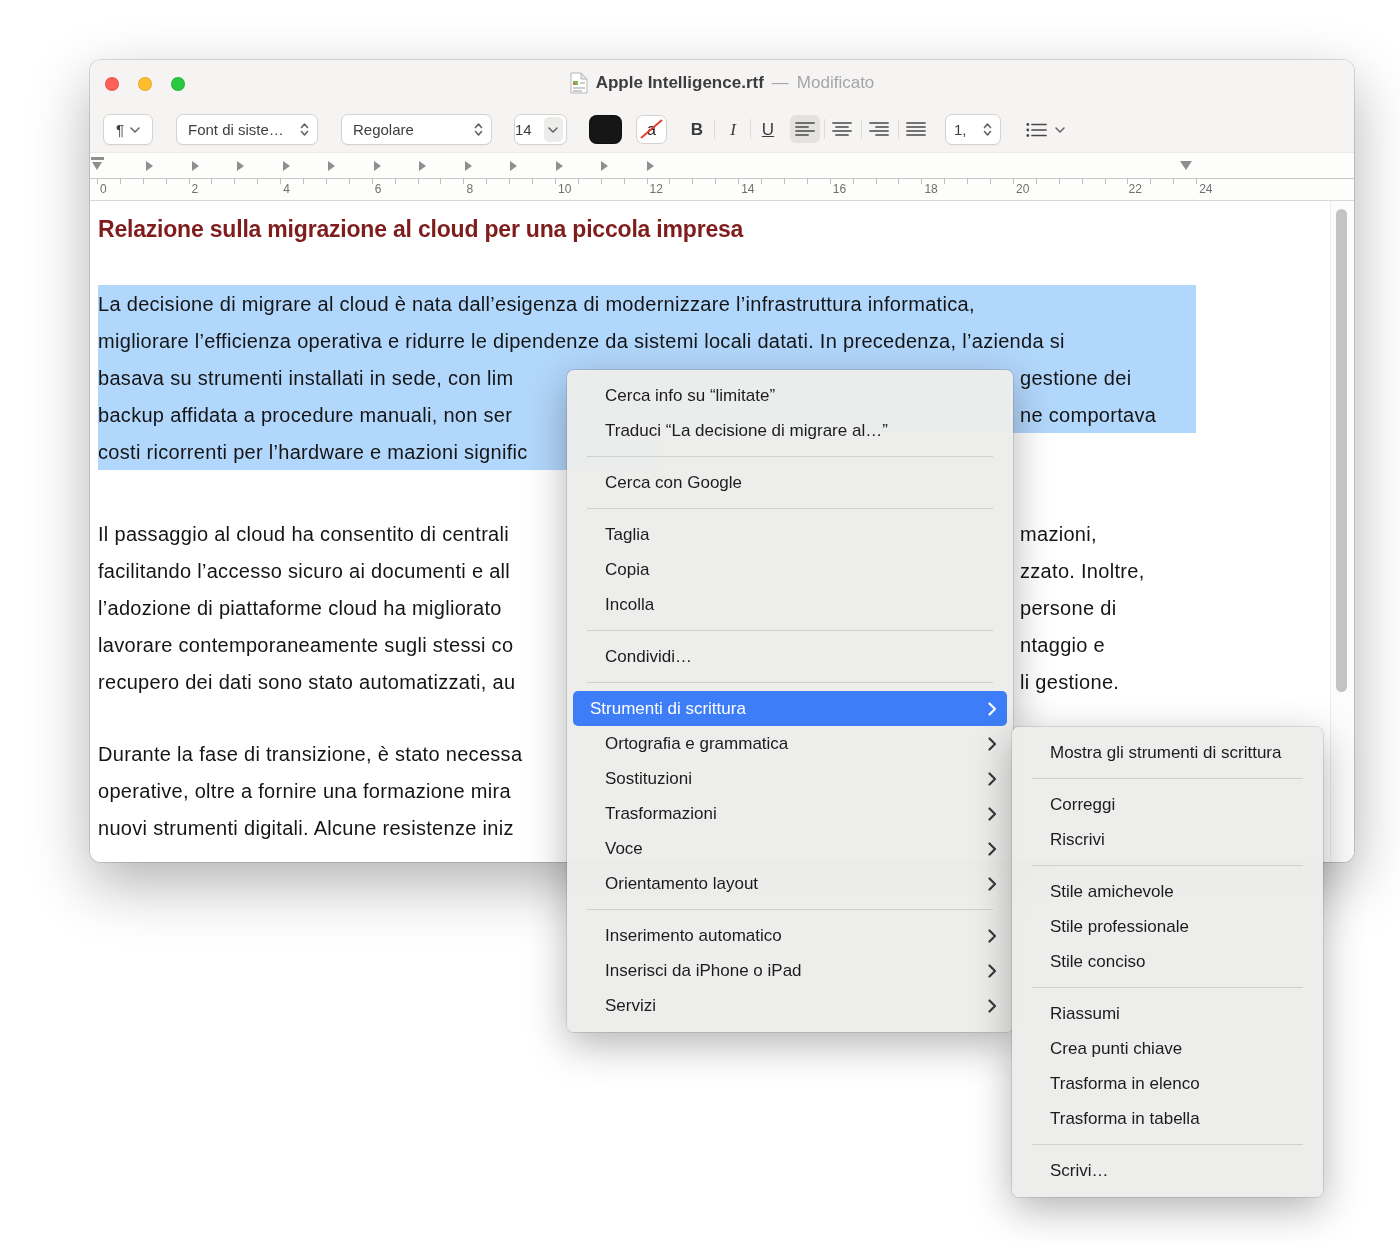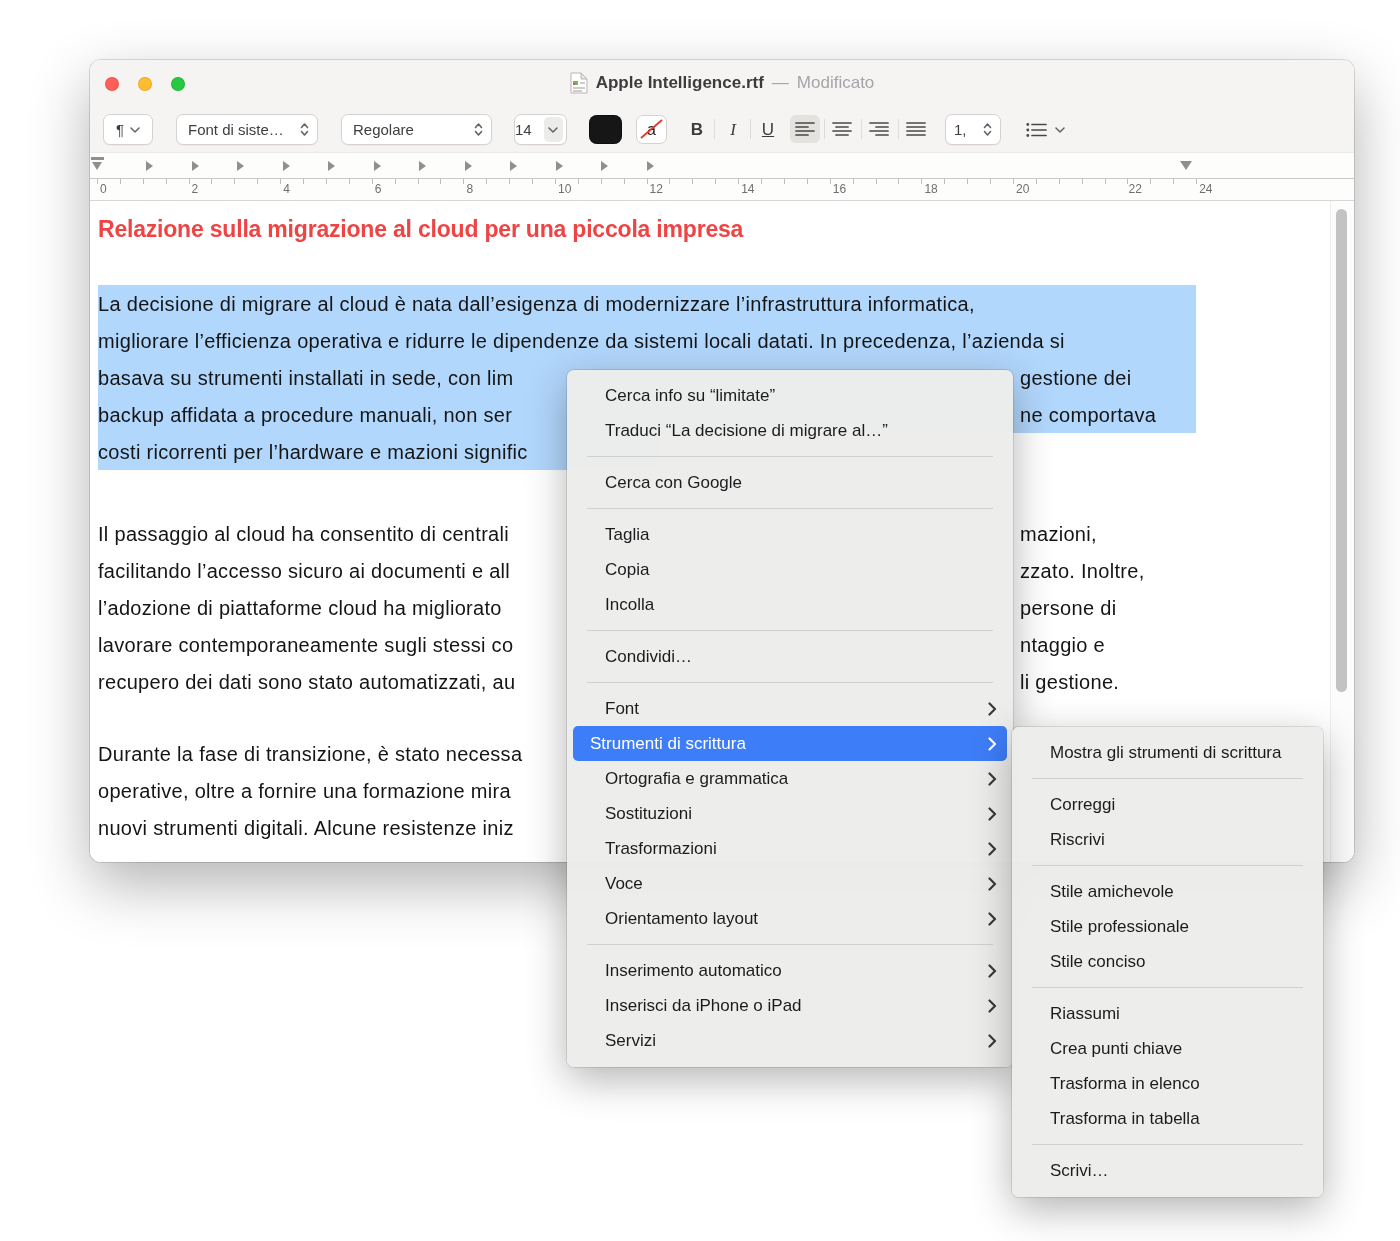--- a/index.html
+++ b/index.html
@@ -73,21 +73,21 @@
   .tab-stop{position:absolute;top:8px;width:0;height:0;
     border-left:7px solid #8f8f8f;border-top:5.5px solid transparent;border-bottom:5.5px solid transparent;}
   .indent-bar{position:absolute;left:1px;top:4px;width:13px;height:3px;background:#8f8f8f;}
   .indent-tri{position:absolute;left:2px;top:9px;width:0;height:0;
     border-top:8px solid #8f8f8f;border-left:5.5px solid transparent;border-right:5.5px solid transparent;}
   .indent-right{position:absolute;left:1090px;top:8px;width:0;height:0;
     border-top:9px solid #8f8f8f;border-left:6px solid transparent;border-right:6px solid transparent;}
   
   .content{position:absolute;top:140px;left:0;right:0;bottom:0;background:#fff;
     border-top:1px solid #d8d8d8;border-radius:0 0 11px 11px;overflow:hidden;}
-  .doc-heading{position:absolute;top:15px;left:8px;margin:0;font-size:23px;font-weight:bold;color:#ef4444;letter-spacing:-0.2px;white-space:nowrap;}
+  .doc-heading{position:absolute;top:15px;left:8px;margin:0;font-size:23px;font-weight:bold;color:#7f1d1d;letter-spacing:-0.2px;white-space:nowrap;}
   .line{position:absolute;left:8px;width:1098px;height:37px;font-size:20px;letter-spacing:0.3px;color:#151516;white-space:nowrap;}
   .line.sel{background:var(--sel-color);}
   .line.partial{width:560px;}
   .line .lf{position:absolute;left:0;top:50%;transform:translateY(-50%);}
   .line .rf{position:absolute;left:922px;top:50%;transform:translateY(-50%);}
   .scroll-track{position:absolute;top:0;right:0;bottom:0;width:23px;background:#fcfcfc;border-left:1px solid #ededed;border-radius:0 0 11px 0;}
   .scroll-thumb{position:absolute;left:5px;top:8px;width:11px;height:483px;background:#c3c3c3;border-radius:6px;}
   
   .menu{position:absolute;background:rgba(236,236,235,0.97);border-radius:7px;
     box-shadow:0 0 0 1px rgba(0,0,0,0.10),0 12px 40px rgba(0,0,0,0.30);
@@ -317,25 +317,20 @@
     <div class="menu-item"><span class="mi-label">Traduci “La decisione di migrare al…”</span></div>
     <div class="menu-sep"></div>
     <div class="menu-item"><span class="mi-label">Cerca con Google</span></div>
     <div class="menu-sep"></div>
     <div class="menu-item"><span class="mi-label">Taglia</span></div>
     <div class="menu-item"><span class="mi-label">Copia</span></div>
     <div class="menu-item"><span class="mi-label">Incolla</span></div>
     <div class="menu-sep"></div>
     <div class="menu-item"><span class="mi-label">Condividi…</span></div>
     <div class="menu-sep"></div>
-    <div class="menu-item"><span class="mi-label">Font</span><span class="chev">
-        <svg width="9" height="14" viewBox="0 0 9 14">
-          <path d="M1.5 1.5 L7 7 L1.5 12.5" fill="none" stroke="currentColor" stroke-width="2.2" stroke-linecap="round" stroke-linejoin="round"></path>
-        </svg>
-      </span></div>
     <div class="menu-item hl"><span class="mi-label">Strumenti di scrittura</span><span class="chev">
         <svg width="9" height="14" viewBox="0 0 9 14">
           <path d="M1.5 1.5 L7 7 L1.5 12.5" fill="none" stroke="currentColor" stroke-width="2.2" stroke-linecap="round" stroke-linejoin="round"></path>
         </svg>
       </span></div>
     <div class="menu-item"><span class="mi-label">Ortografia e grammatica</span><span class="chev">
         <svg width="9" height="14" viewBox="0 0 9 14">
           <path d="M1.5 1.5 L7 7 L1.5 12.5" fill="none" stroke="currentColor" stroke-width="2.2" stroke-linecap="round" stroke-linejoin="round"></path>
         </svg>
       </span></div>

